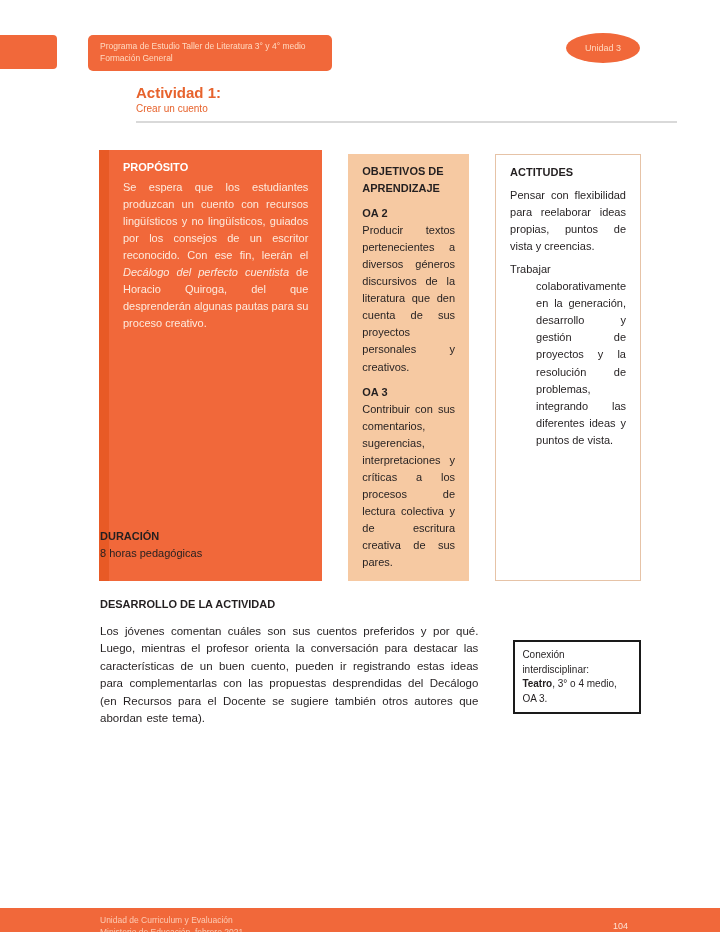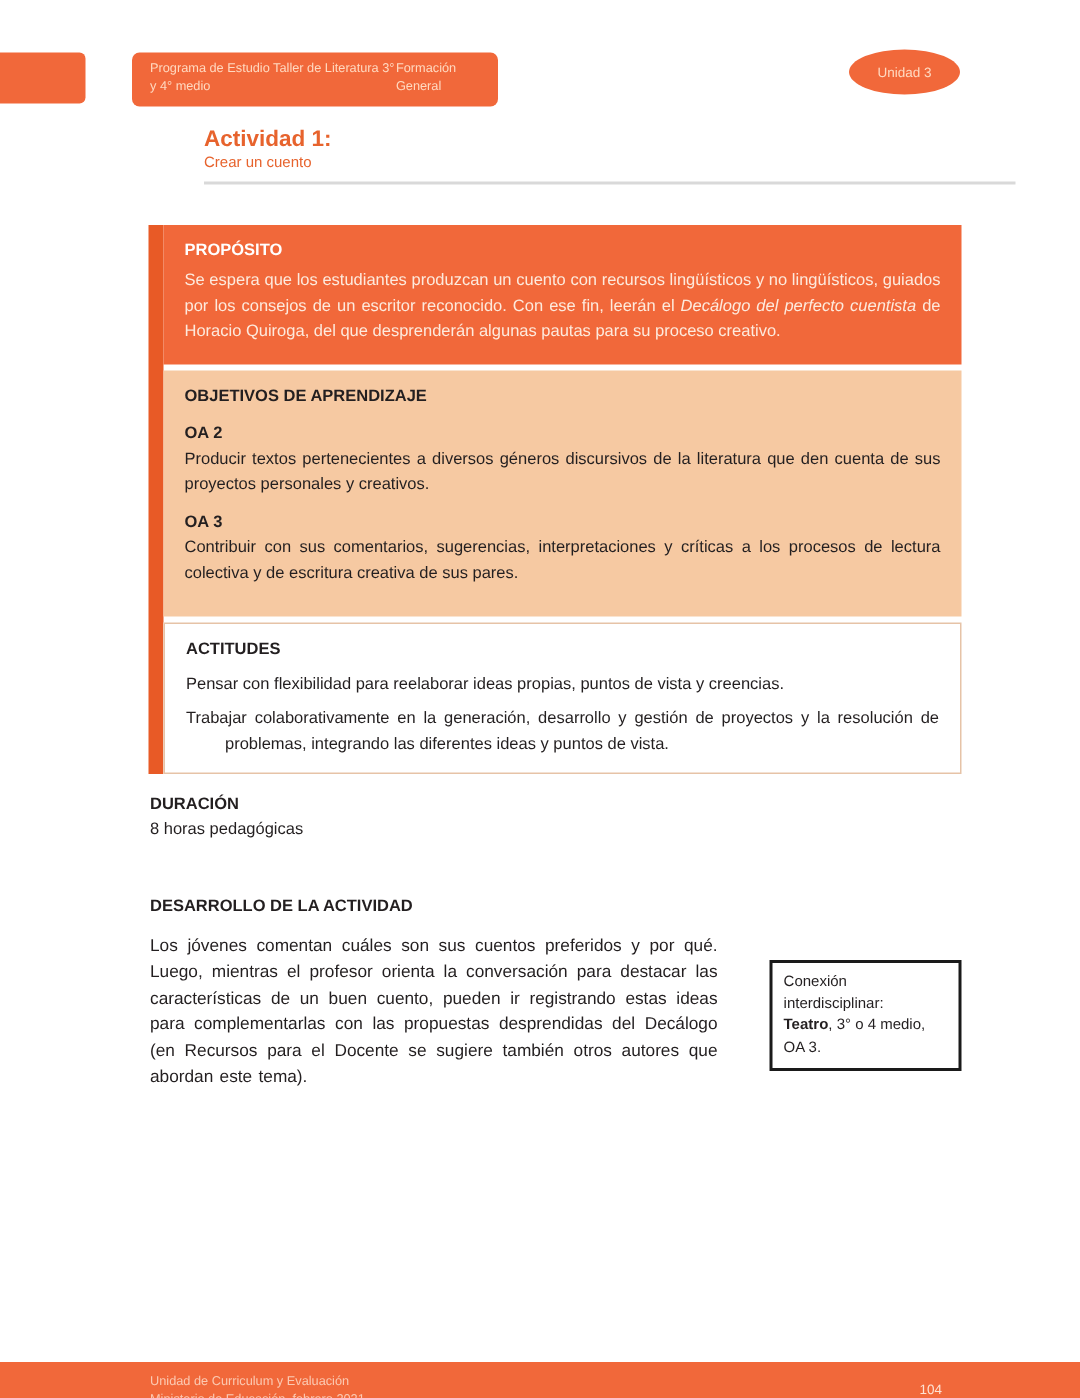--- a/index.html
+++ b/index.html
@@ -23,21 +23,21 @@
     border-radius: 0 4px 4px 0;
   }
   .header-box {
     position: absolute;
     left: 88px; top: 35px;
     width: 244px; height: 36px;
     background: #f1683a;
     border-radius: 5px;
     padding: 5px 10px 5px 12px;
     display: flex;
-    flex-direction: row;
+    flex-direction: column;
     justify-content: center;
   }
   .header-box .hline {
     font-size: 8.5px;
     line-height: 1.4;
     color: #ffd9c0;
   }
   .unit-badge {
     position: absolute;
     left: 566px; top: 33px;
@@ -84,21 +84,22 @@
     align-items: stretch;
   }
   .strip {
     width: 10px;
     background: #e85a26;
     flex: 0 0 10px;
   }
   .boxes-col {
     flex: 1;
     display: flex;
-    flex-direction: column;
+    flex-direction: row;
+    gap: 26px;
   }
   .box {
     padding: 9px 14px 10px 14px;
     font-size: 11px;
     line-height: 1.55;
   }
   .box + .box { margin-top: 4px; }
   .box-heading {
     font-weight: bold;
     font-size: 11px;

